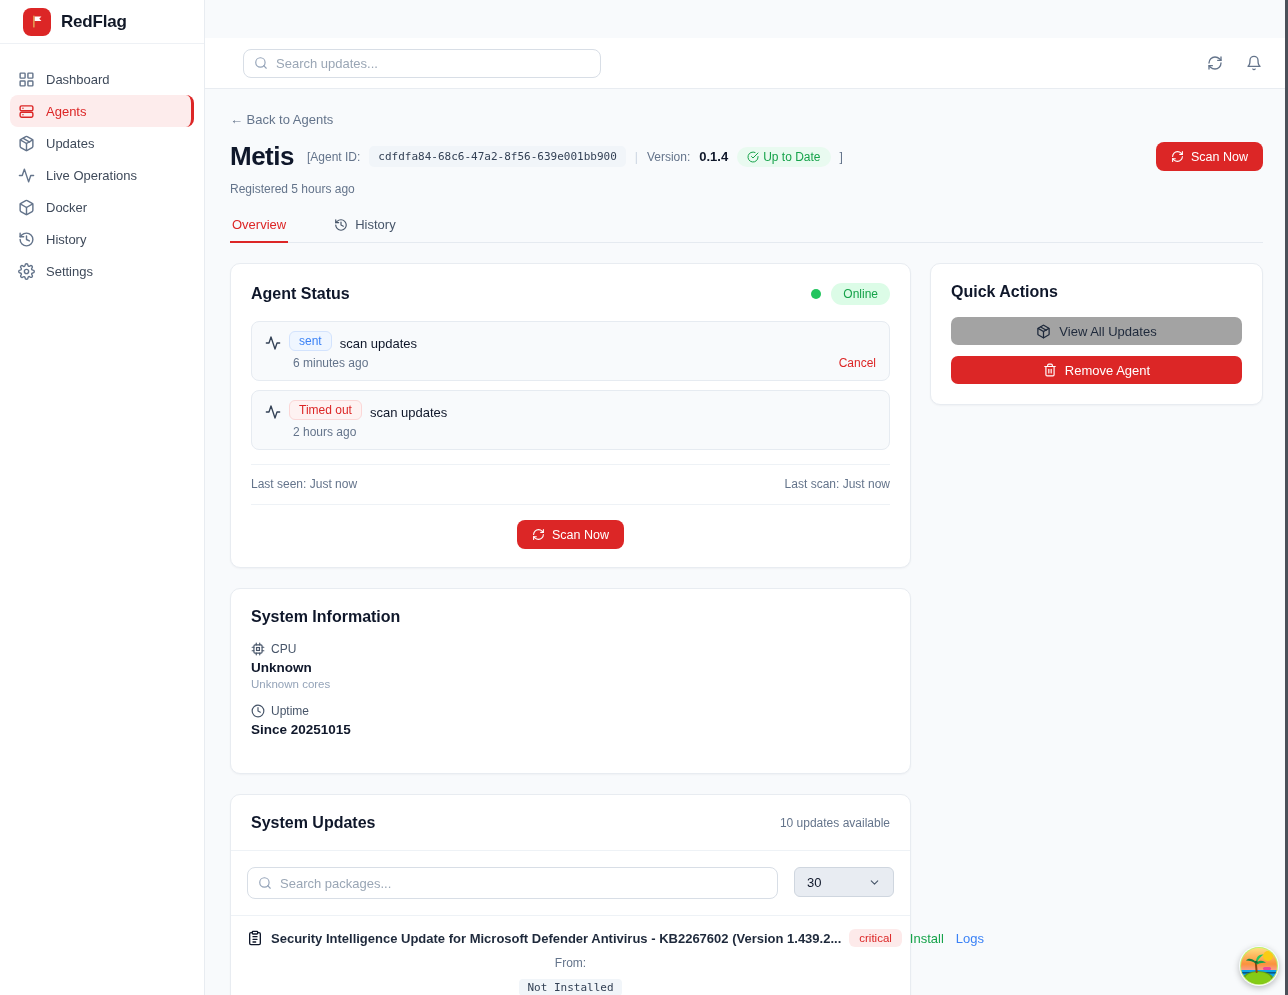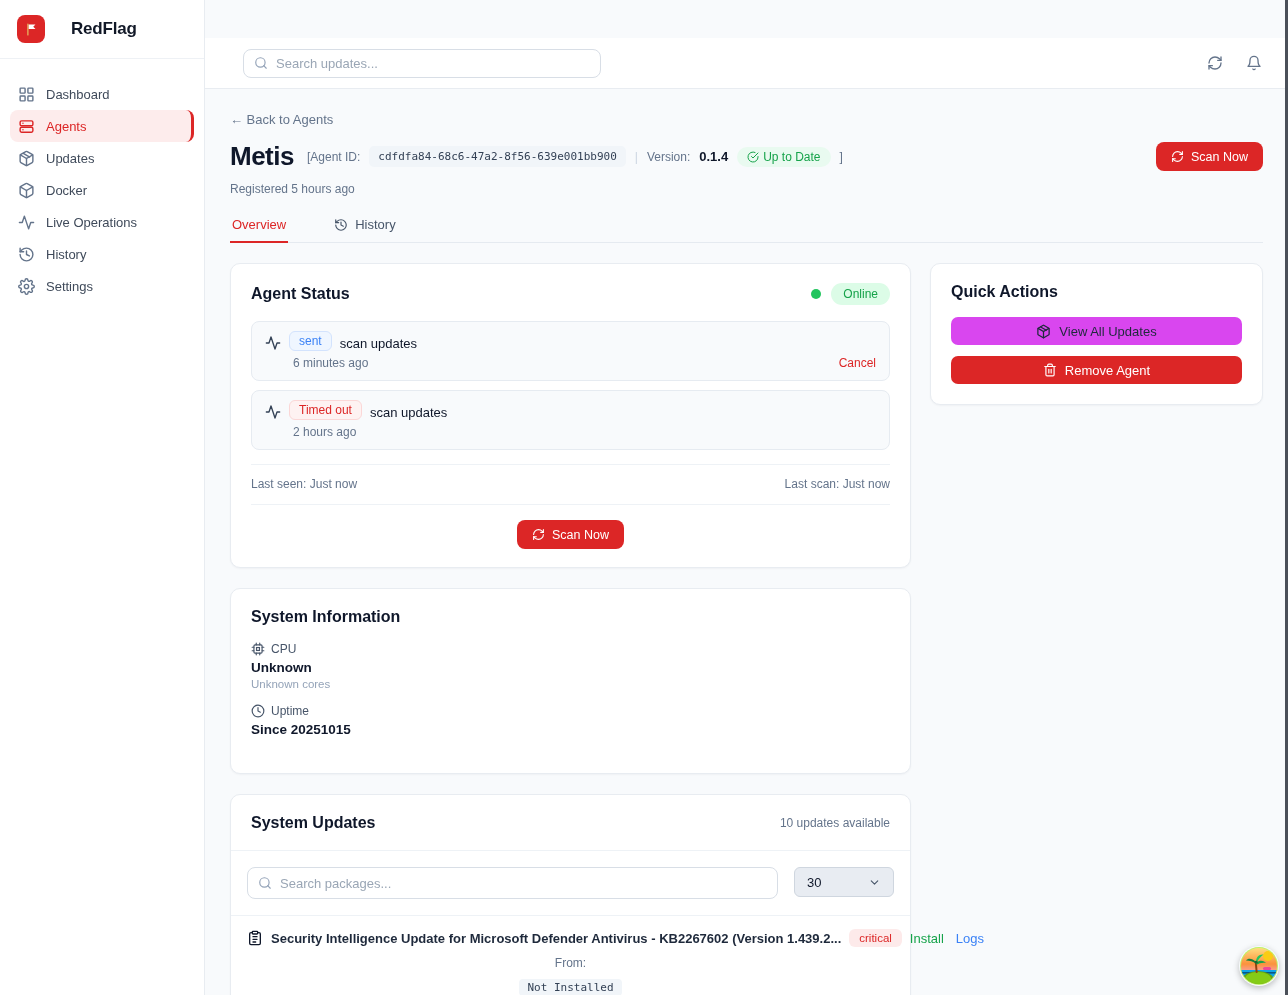--- a/index.html
+++ b/index.html
@@ -7,21 +7,21 @@
   body {
     font-family:"Liberation Sans", sans-serif;
     background:#f8fafc; color:#0f172a;
     display:flex;
   }
   svg { display:block; }
   .mono { font-family:"DejaVu Sans Mono", monospace; }
 
   
   .sidebar { width:205px; min-width:205px; background:#fff; border-right:1px solid #e8ecf1; height:100%; }
-  .logo-row { height:59px; display:flex; align-items:center; gap:26px; padding:0 17px; border-bottom:1px solid #eef1f5; }
+  .logo-row { height:44px; display:flex; align-items:center; gap:10px; padding:0 23px; border-bottom:1px solid #eef1f5; }
   .logo-mark { width:28px; height:28px; background:#dc2626; border-radius:8px; display:flex; align-items:center; justify-content:center; flex:none; }
   .app-name { font-size:17px; font-weight:700; color:#111827; letter-spacing:-.2px; }
   .nav { padding:19px 0; }
   .nav-item { height:32px; margin:0 10px; padding:0 8px; display:flex; align-items:center; gap:11px; font-size:13px; color:#3f4a5a; border-radius:8px; cursor:pointer; }
   .nav-item .nav-ico { width:17px; height:17px; color:#64748b; flex:none; }
   .nav-item.active { background:#fdecec; color:#dc2626; border-right:3px solid #dc2626; font-weight:500; }
   .nav-item.active .nav-ico { color:#dc2626; }
 
   
   .main { flex:1; display:flex; flex-direction:column; height:100%;margin-top:38px; }
@@ -73,21 +73,21 @@
   .evt-action { font-size:13px; color:#0f172a; }
   .event-bottom { display:flex; align-items:center; margin-top:5px; }
   .evt-time { font-size:12px; color:#64748b; margin-left:28px; }
   .evt-cancel { margin-left:auto; font-size:12px; color:#dc2626; cursor:pointer; }
   .seen-row { border-top:1px solid #eef2f6; margin-top:14px; padding-top:12px; display:flex; justify-content:space-between; font-size:12px; color:#64748b; }
   .scan-row { border-top:1px solid #eef2f6; margin-top:13px; padding-top:15px; display:flex; justify-content:center; }
 
   
   .qa-card { padding:19px 20px 20px; }
   .qa-btn { width:100%; height:28px; display:flex; align-items:center; justify-content:center; gap:8px; border:none; border-radius:7px; font-size:13px; font-family:"Liberation Sans",sans-serif; cursor:pointer; }
-  .qa-view { margin-top:16px; background:#d946ef; color:#1e293b; font-weight:500; }
+  .qa-view { margin-top:16px; background:#a3a3a3; color:#1e293b; font-weight:500; }
   .qa-remove { margin-top:11px; background:#dc2626; color:#fff; }
 
   
   .si-card { padding:19px 20px 22px; }
   .si-grid { margin-top:16px; display:grid; grid-template-columns:1fr 1fr; column-gap:20px; }
   .si-field { margin-bottom:14px; }
   .si-label { font-size:12px; color:#64748b; margin-bottom:4px; }
   .si-label.iconed { display:flex; align-items:center; gap:6px; color:#475569; }
   .si-label.iconed svg { color:#475569; }
   .si-value { font-size:13.5px; font-weight:600; color:#0f172a; }
@@ -163,34 +163,34 @@
             <polyline points="3.29 7 12 12 20.71 7"></polyline>
             <line x1="12" y1="22" x2="12" y2="12"></line>
             <line x1="7.5" y1="4.8" x2="16.5" y2="9.9"></line>
           </svg>
         </span>
       <span>Updates</span>
     </div>
     <div class="nav-item">
       <span class="nav-ico">
           <svg width="17" height="17" viewBox="0 0 24 24" fill="none" stroke="currentColor" stroke-width="2" stroke-linecap="round" stroke-linejoin="round">
+            <polyline points="22 12 18 12 15 21 9 3 6 12 2 12"></polyline>
+          </svg>
+        </span>
+      <span>Live Operations</span>
+    </div>
+    <div class="nav-item">
+      <span class="nav-ico">
+          <svg width="17" height="17" viewBox="0 0 24 24" fill="none" stroke="currentColor" stroke-width="2" stroke-linecap="round" stroke-linejoin="round">
             <path d="M21 16V8a2 2 0 0 0-1-1.73l-7-4a2 2 0 0 0-2 0l-7 4A2 2 0 0 0 3 8v8a2 2 0 0 0 1 1.73l7 4a2 2 0 0 0 2 0l7-4A2 2 0 0 0 21 16z"></path>
             <polyline points="3.29 7 12 12 20.71 7"></polyline>
             <line x1="12" y1="22" x2="12" y2="12"></line>
           </svg>
         </span>
       <span>Docker</span>
-    </div>
-    <div class="nav-item">
-      <span class="nav-ico">
-          <svg width="17" height="17" viewBox="0 0 24 24" fill="none" stroke="currentColor" stroke-width="2" stroke-linecap="round" stroke-linejoin="round">
-            <polyline points="22 12 18 12 15 21 9 3 6 12 2 12"></polyline>
-          </svg>
-        </span>
-      <span>Live Operations</span>
     </div>
     <div class="nav-item">
       <span class="nav-ico">
           <svg width="17" height="17" viewBox="0 0 24 24" fill="none" stroke="currentColor" stroke-width="2" stroke-linecap="round" stroke-linejoin="round">
             <path d="M3 12a9 9 0 1 0 9-9 9.75 9.75 0 0 0-6.74 2.74L3 8"></path>
             <path d="M3 3v5h5"></path>
             <path d="M12 7v5l4 2"></path>
           </svg>
         </span>
       <span>History</span>

